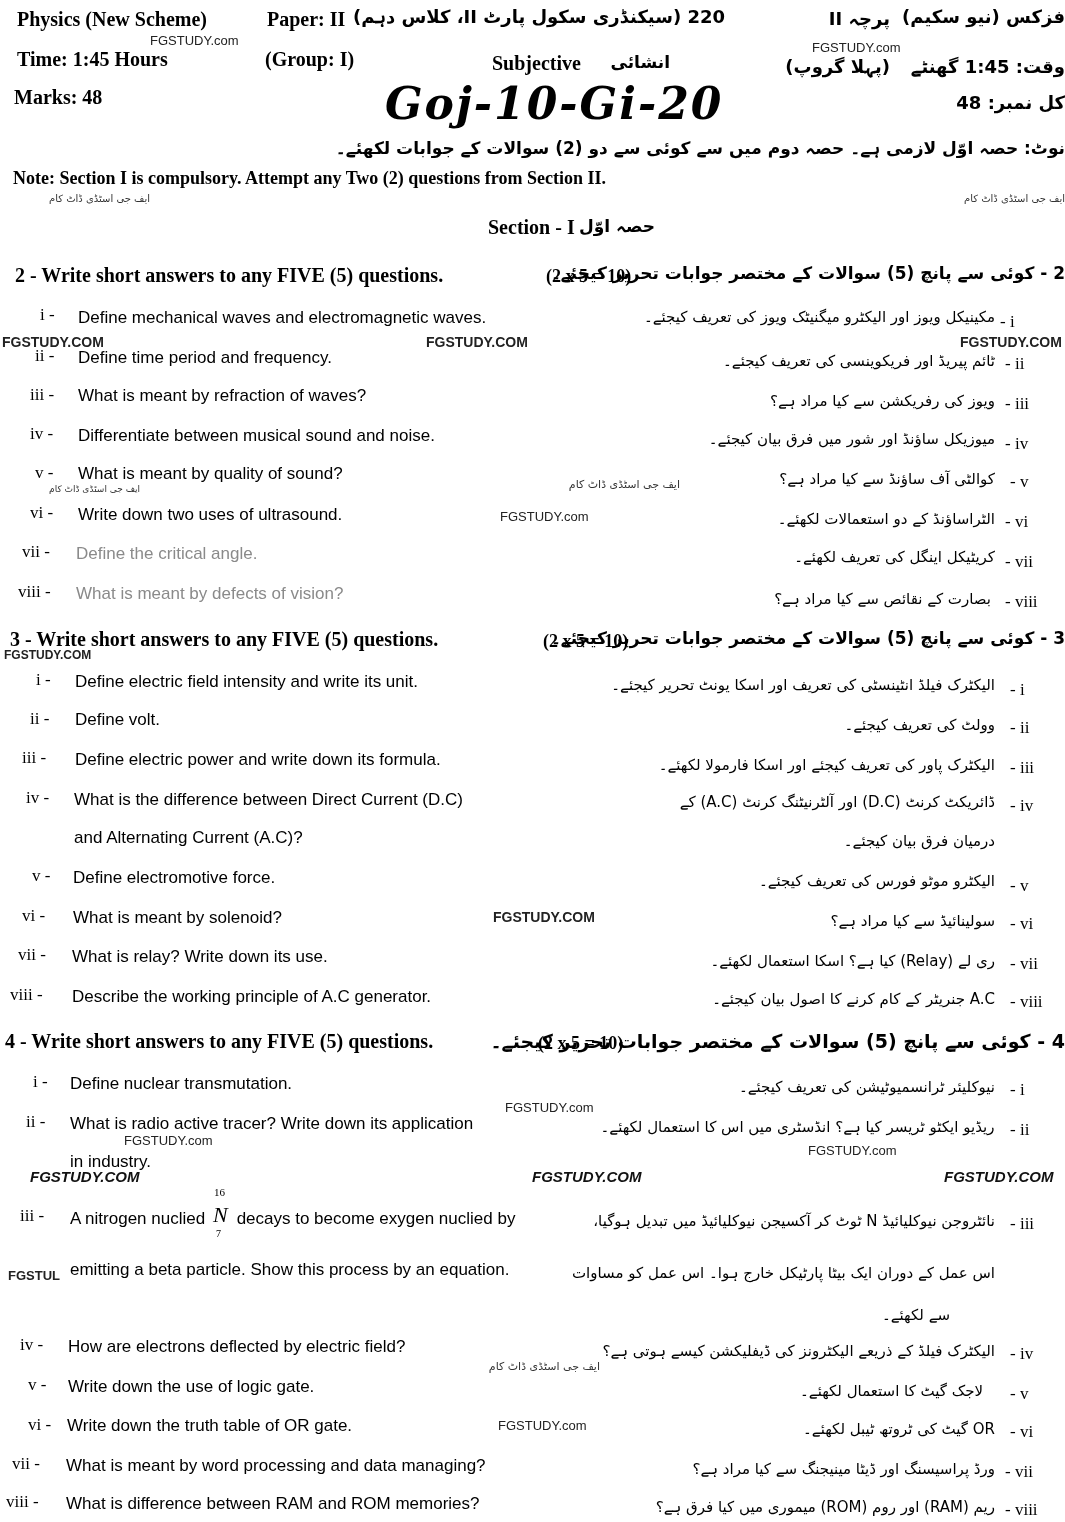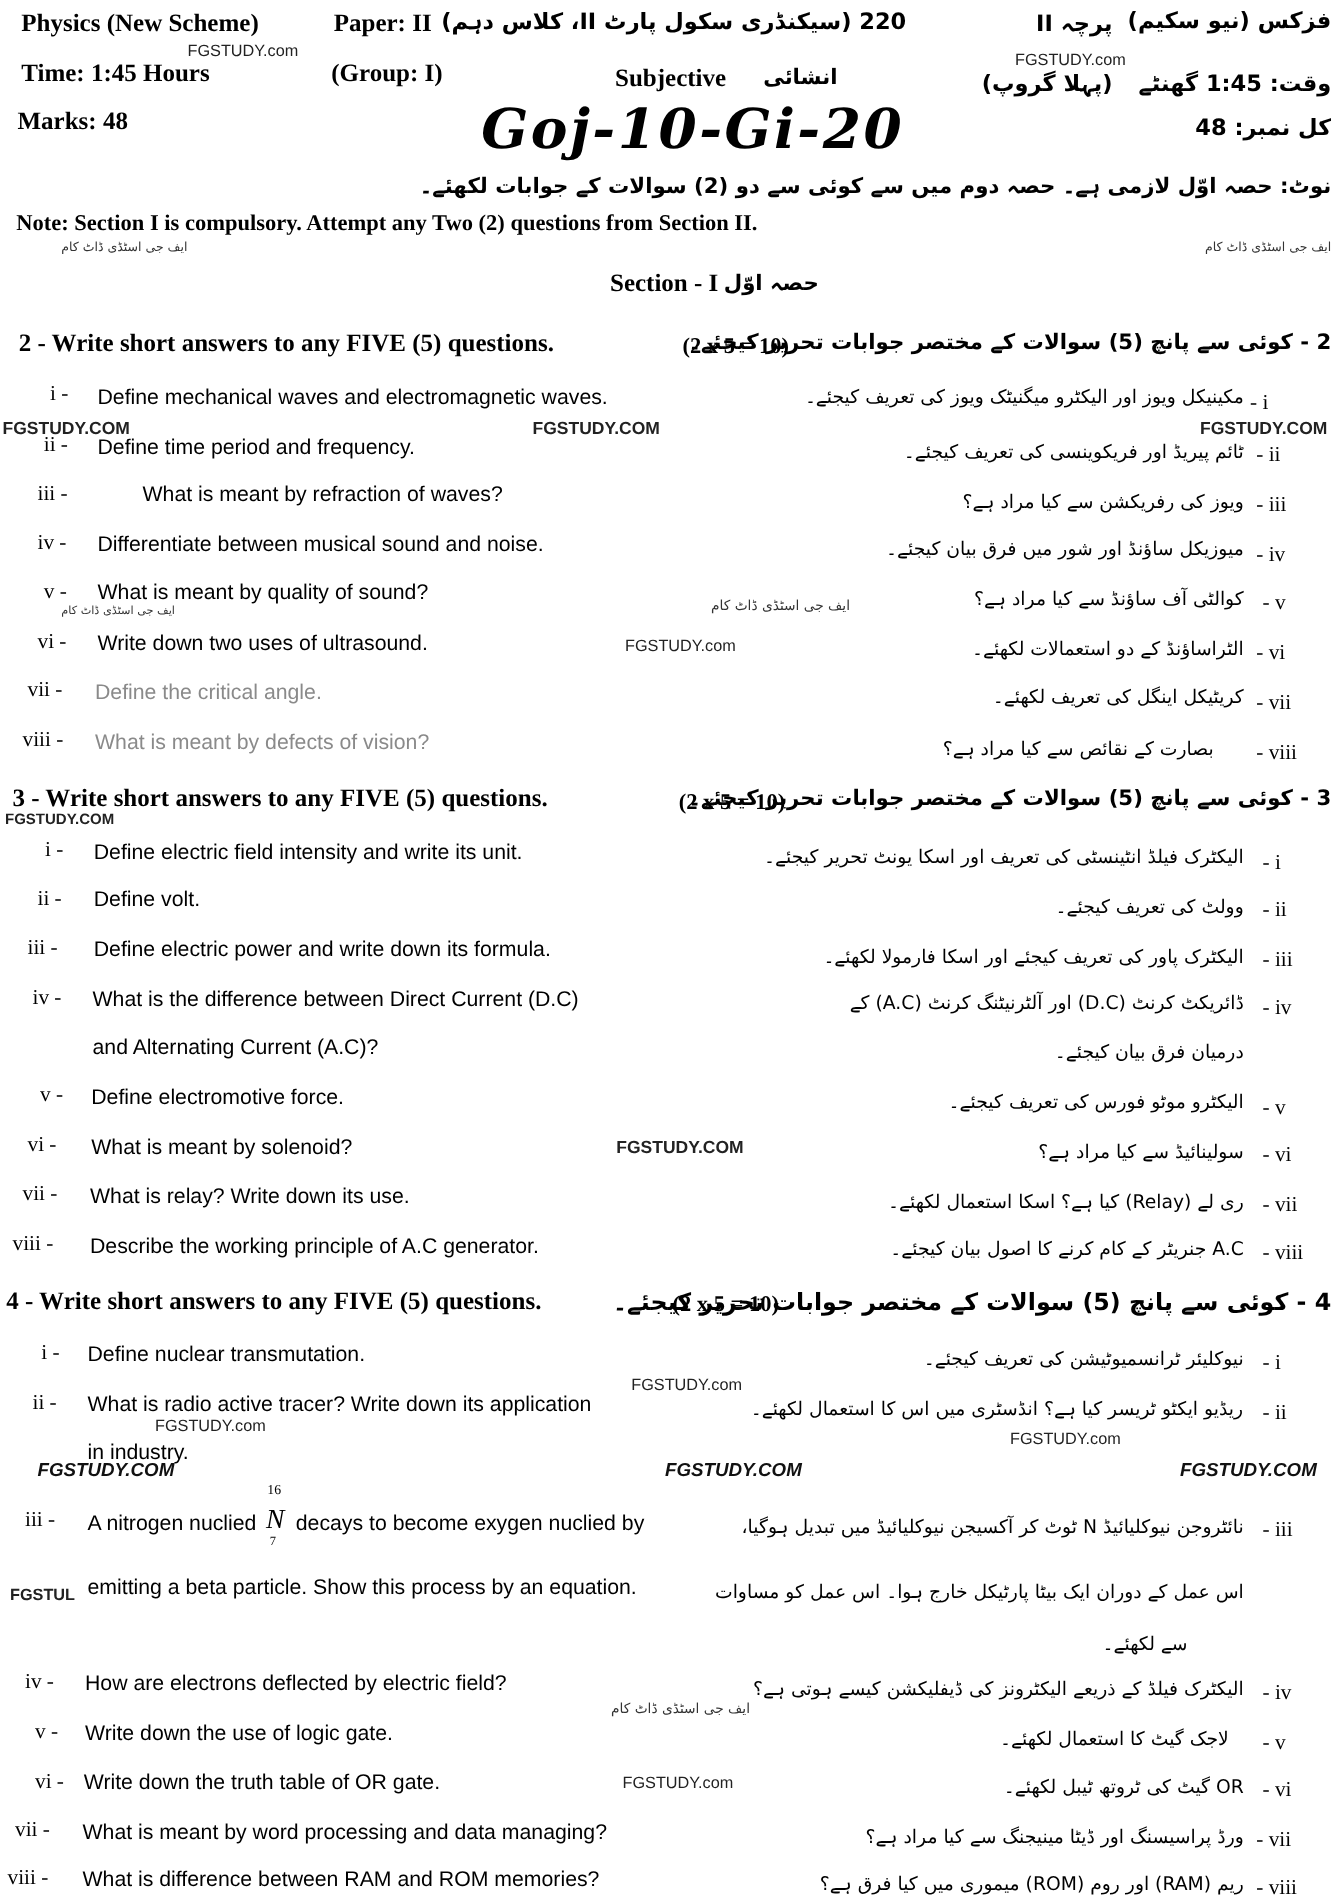--- a/index.html
+++ b/index.html
@@ -68,21 +68,21 @@
     <span class="abs roman" style="left:1000px;top:312px;">- i</span>
   </div>
   <div>
     <span class="abs roman" style="left:35px;top:346px;">ii -</span>
     <span class="abs qtext" style="left:78px;top:348px;">Define time period and frequency.</span>
     <span class="abs urdu-q" style="left:600px;top:352px;width:395px;text-align:right;">ٹائم پیریڈ اور فریکوینسی کی تعریف کیجئے۔</span>
     <span class="abs roman" style="left:1005px;top:354px;">- ii</span>
   </div>
   <div>
     <span class="abs roman" style="left:30px;top:385px;">iii -</span>
-    <span class="abs qtext" style="left:78px;top:386px;margin-left:36px;">What is meant by refraction of waves?</span>
+    <span class="abs qtext" style="left:78px;top:386px;">What is meant by refraction of waves?</span>
     <span class="abs urdu-q" style="left:600px;top:392px;width:395px;text-align:right;">ویوز کی رفریکشن سے کیا مراد ہے؟</span>
     <span class="abs roman" style="left:1005px;top:394px;">- iii</span>
   </div>
   <div>
     <span class="abs roman" style="left:30px;top:424px;">iv -</span>
     <span class="abs qtext" style="left:78px;top:426px;">Differentiate between musical sound and noise.</span>
     <span class="abs urdu-q" style="left:600px;top:430px;width:395px;text-align:right;">میوزیکل ساؤنڈ اور شور میں فرق بیان کیجئے۔</span>
     <span class="abs roman" style="left:1005px;top:434px;">- iv</span>
   </div>
   <div>
@@ -102,21 +102,21 @@
   </div>
   <div>
     <span class="abs roman" style="left:22px;top:542px;">vii -</span>
     <span class="abs qtext faded" style="left:76px;top:544px;">Define the critical angle.</span>
     <span class="abs urdu-q" style="left:600px;top:548px;width:395px;text-align:right;">کریٹیکل اینگل کی تعریف لکھئے۔</span>
     <span class="abs roman" style="left:1005px;top:552px;">- vii</span>
   </div>
   <div>
     <span class="abs roman" style="left:18px;top:582px;">viii -</span>
     <span class="abs qtext faded" style="left:76px;top:584px;">What is meant by defects of vision?</span>
-    <span class="abs urdu-q" style="left:576px;top:590px;width:395px;text-align:right;">بصارت کے نقائص سے کیا مراد ہے؟</span>
+    <span class="abs urdu-q" style="left:596px;top:590px;width:395px;text-align:right;">بصارت کے نقائص سے کیا مراد ہے؟</span>
     <span class="abs roman" style="left:1005px;top:592px;">- viii</span>
   </div>
 </div>
 
 <div>
   <div class="abs qhead" style="left:10px;top:628px;">3 - Write short answers to any FIVE (5) questions.</div>
   <div class="abs qhead" style="left:543px;top:631px;font-size:18px;">(2 x 5 = 10)</div>
   <div class="abs urdu" style="left:660px;top:628px;width:405px;font-size:17px;text-align:right;">3 - کوئی سے پانچ (5) سوالات کے مختصر جوابات تحریر کیجئے۔</div>
   <div class="abs wm-b" style="left:4px;top:648px;font-size:12px;">FGSTUDY.COM</div>
 

